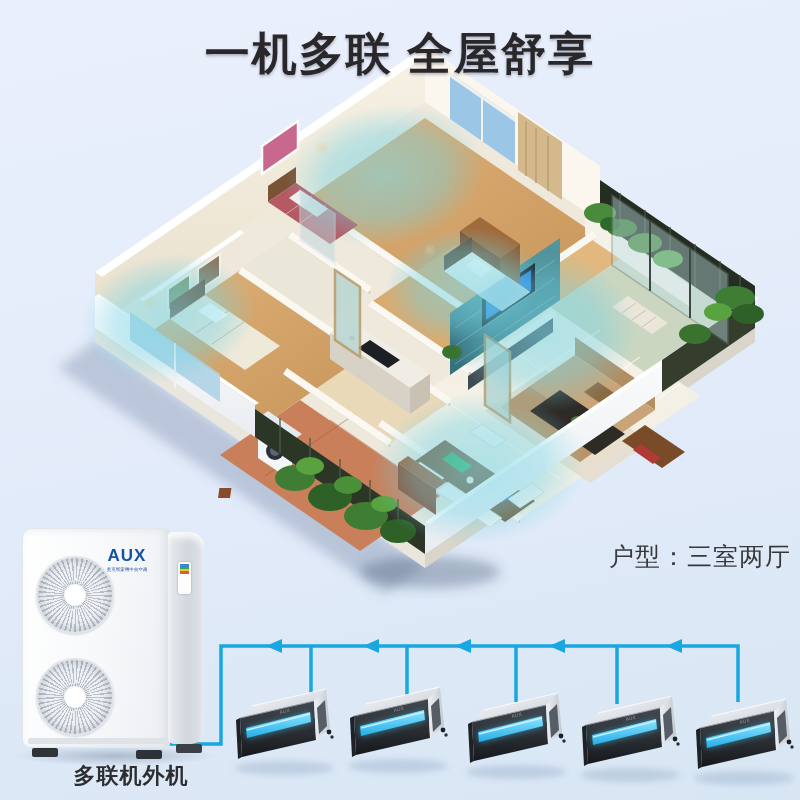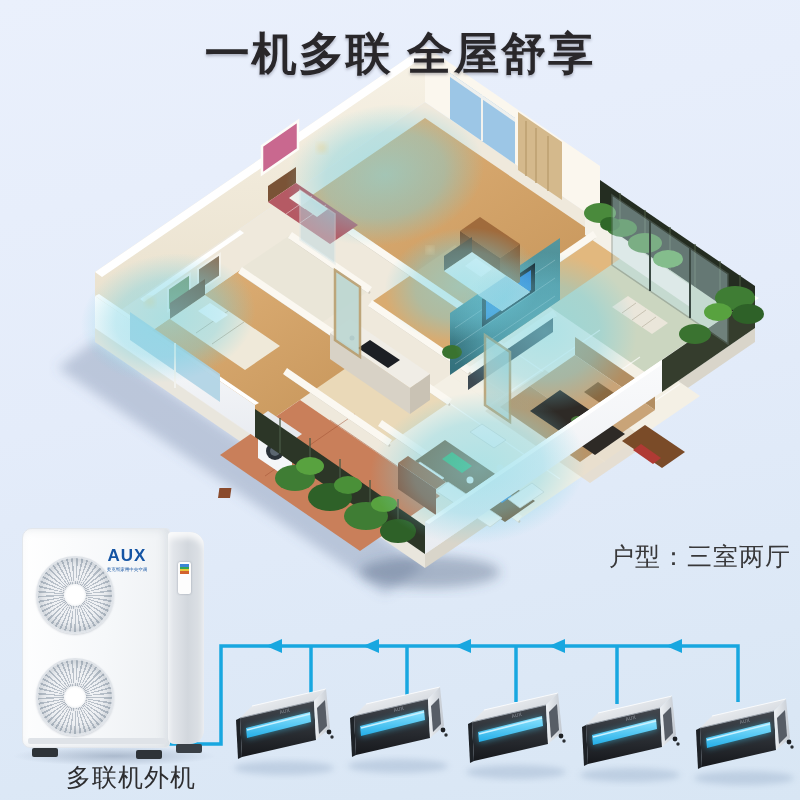--- a/index.html
+++ b/index.html
@@ -4,21 +4,21 @@
 <style>
   html,body{margin:0;padding:0;}
   .stage{position:relative;width:800px;height:800px;overflow:hidden;
     background:linear-gradient(168deg,#eaf0fc 0%,#e4ecfa 45%,#d8e6f4 100%);
     font-family:"Liberation Sans",sans-serif;}
   .stage svg{position:absolute;left:0;top:0;z-index:1;}
   .title{position:absolute;top:24px;left:0;right:0;z-index:3;text-align:center;
     font-size:45px;font-weight:900;color:#29272a;letter-spacing:2px;
     text-shadow:0 2px 3px rgba(40,40,60,.30);}
   .caption{position:absolute;left:594px;top:540px;z-index:3;font-size:25px;color:#38383a;letter-spacing:1px;margin-left:15px;}
-  .unit-label{position:absolute;z-index:3;font-size:25px;color:#2e2e30;text-align:center;letter-spacing:1px;}
+  .unit-label{position:absolute;z-index:3;font-size:22px;color:#2e2e30;text-align:center;letter-spacing:1px;font-weight:bold;}
   .lbl-outdoor{left:36px;top:761px;width:190px;}
   .lbl-indoor{left:438px;top:761px;width:205px;}
 
   
   .outdoor{position:absolute;left:18px;top:522px;width:186px;height:240px;z-index:2;}
   .ou-shadow{position:absolute;left:-6px;top:224px;width:205px;height:20px;border-radius:50%;
     background:radial-gradient(ellipse at center,rgba(70,90,120,.32),rgba(70,90,120,0) 70%);}
   .ou-body{position:absolute;left:4px;top:6px;width:146px;height:218px;
     border:1px solid #e3e7ec;border-radius:10px 4px 4px 8px;
     background:linear-gradient(98deg,#ffffff 0%,#f6f8fa 55%,#eceff2 100%);

